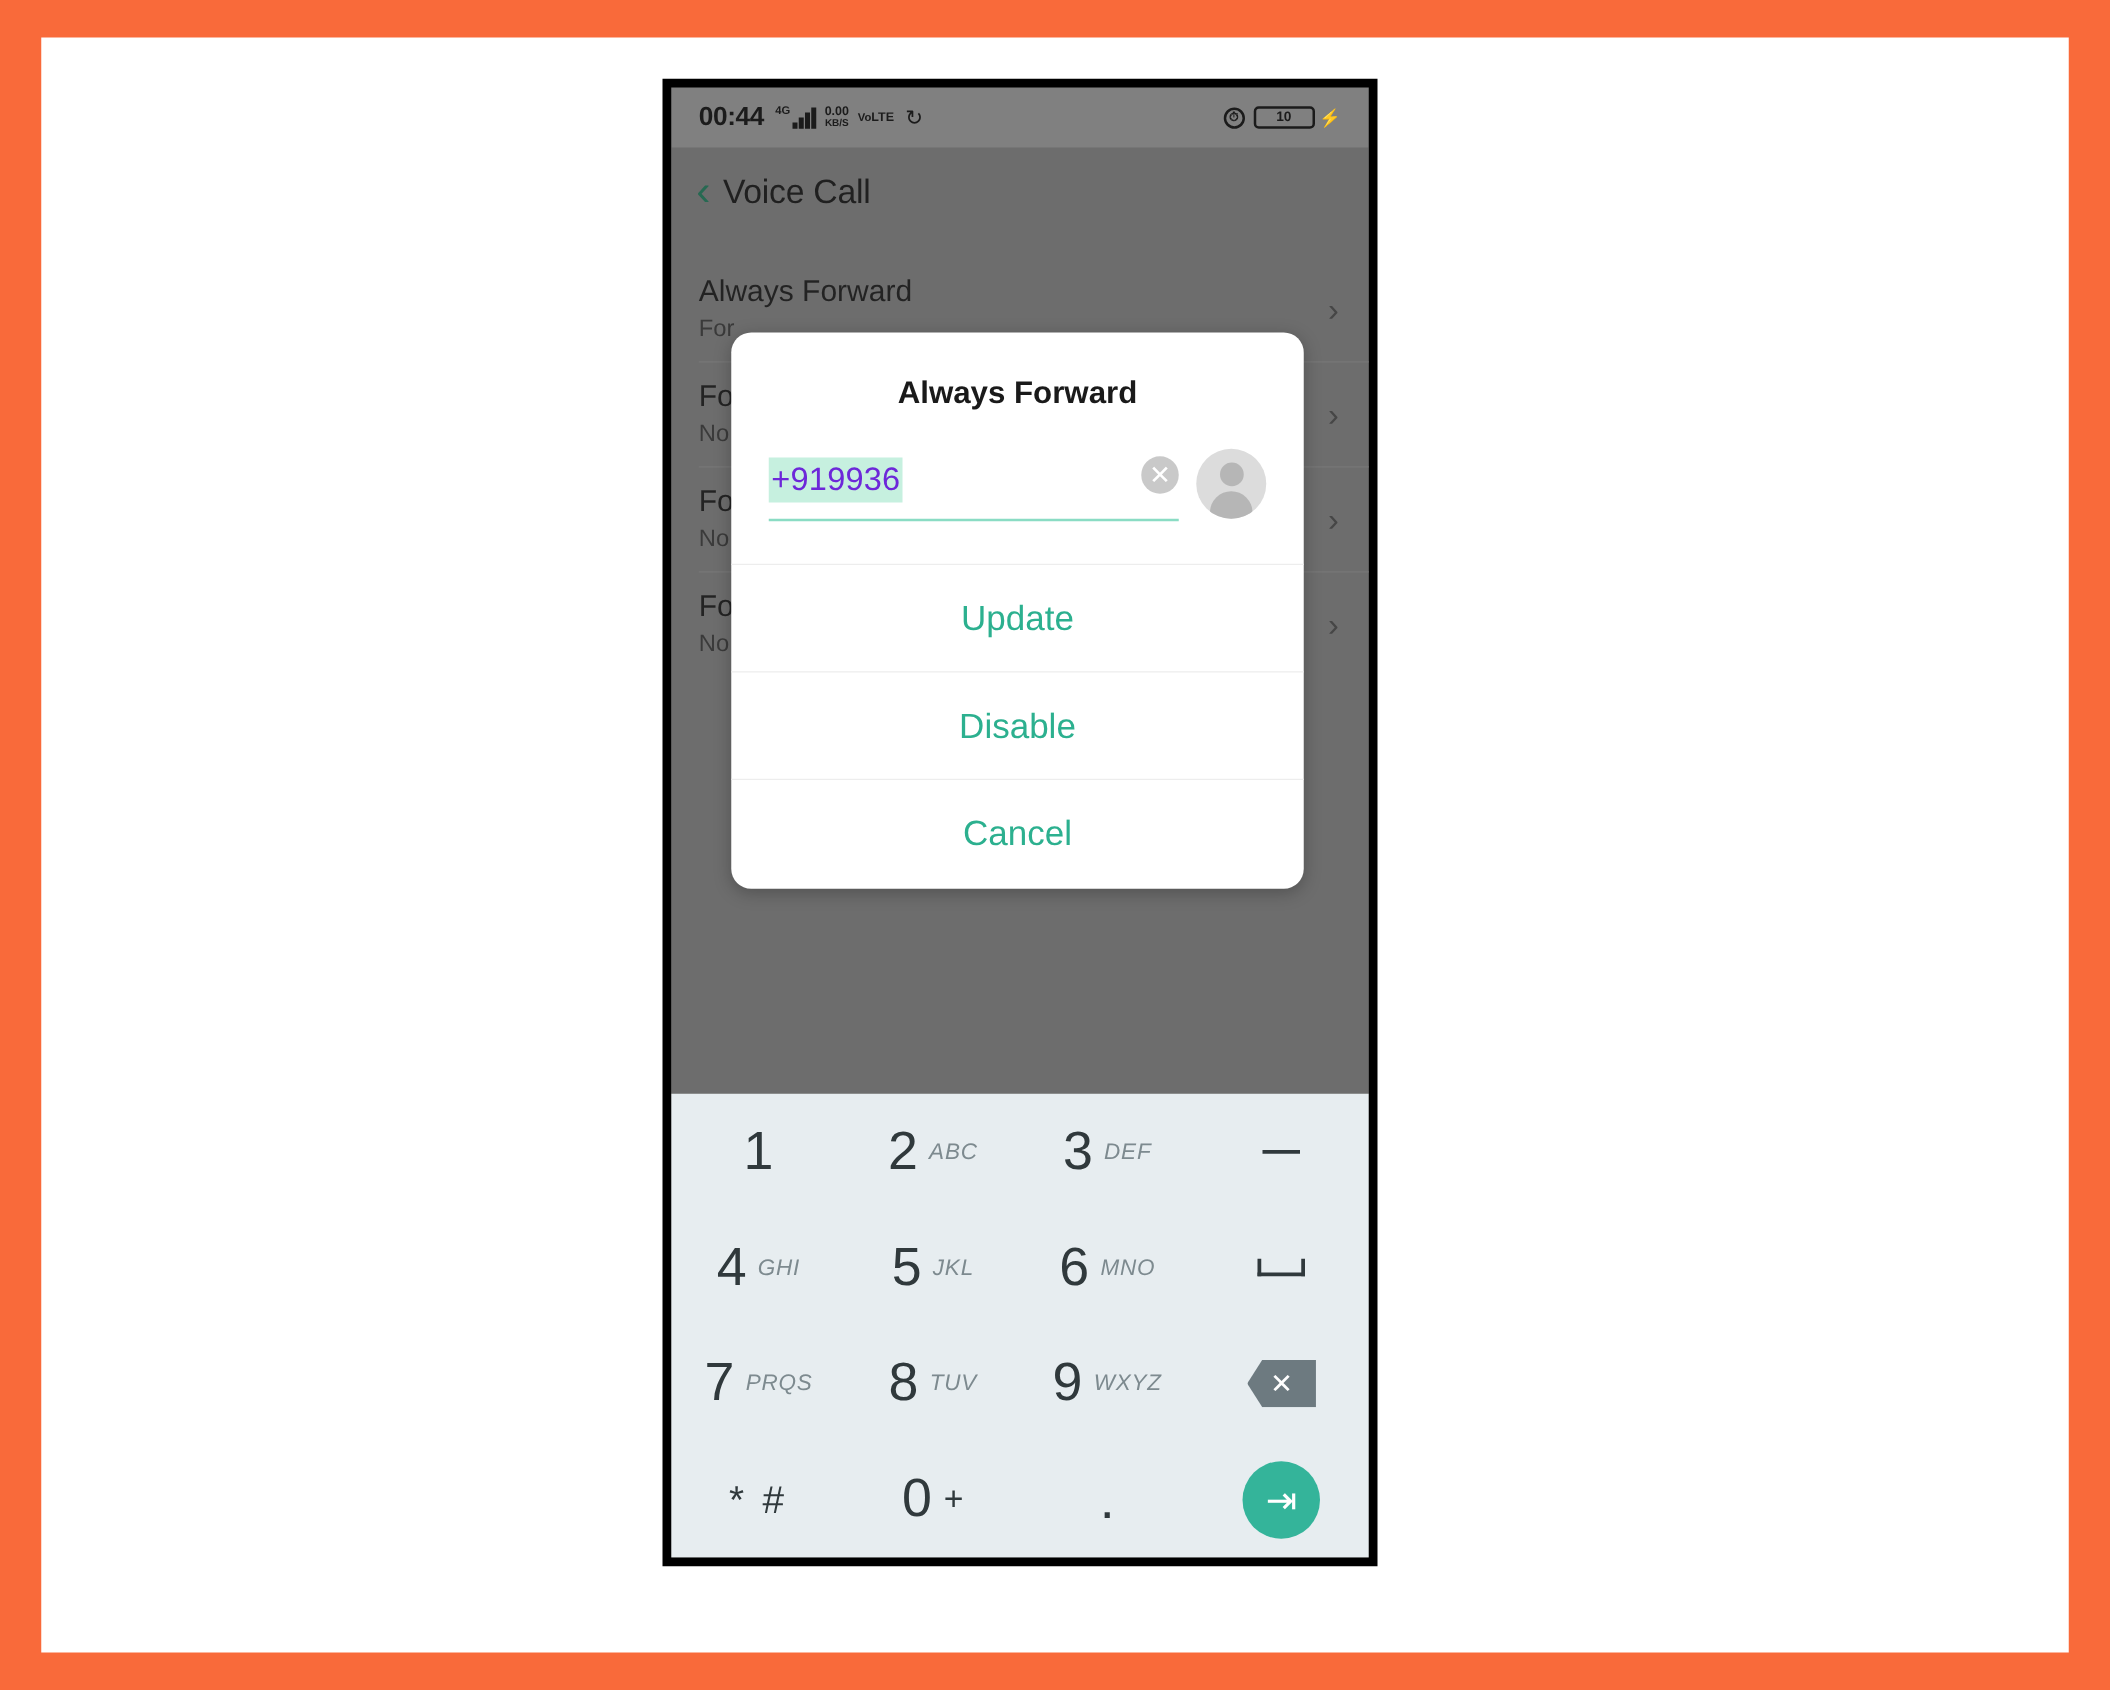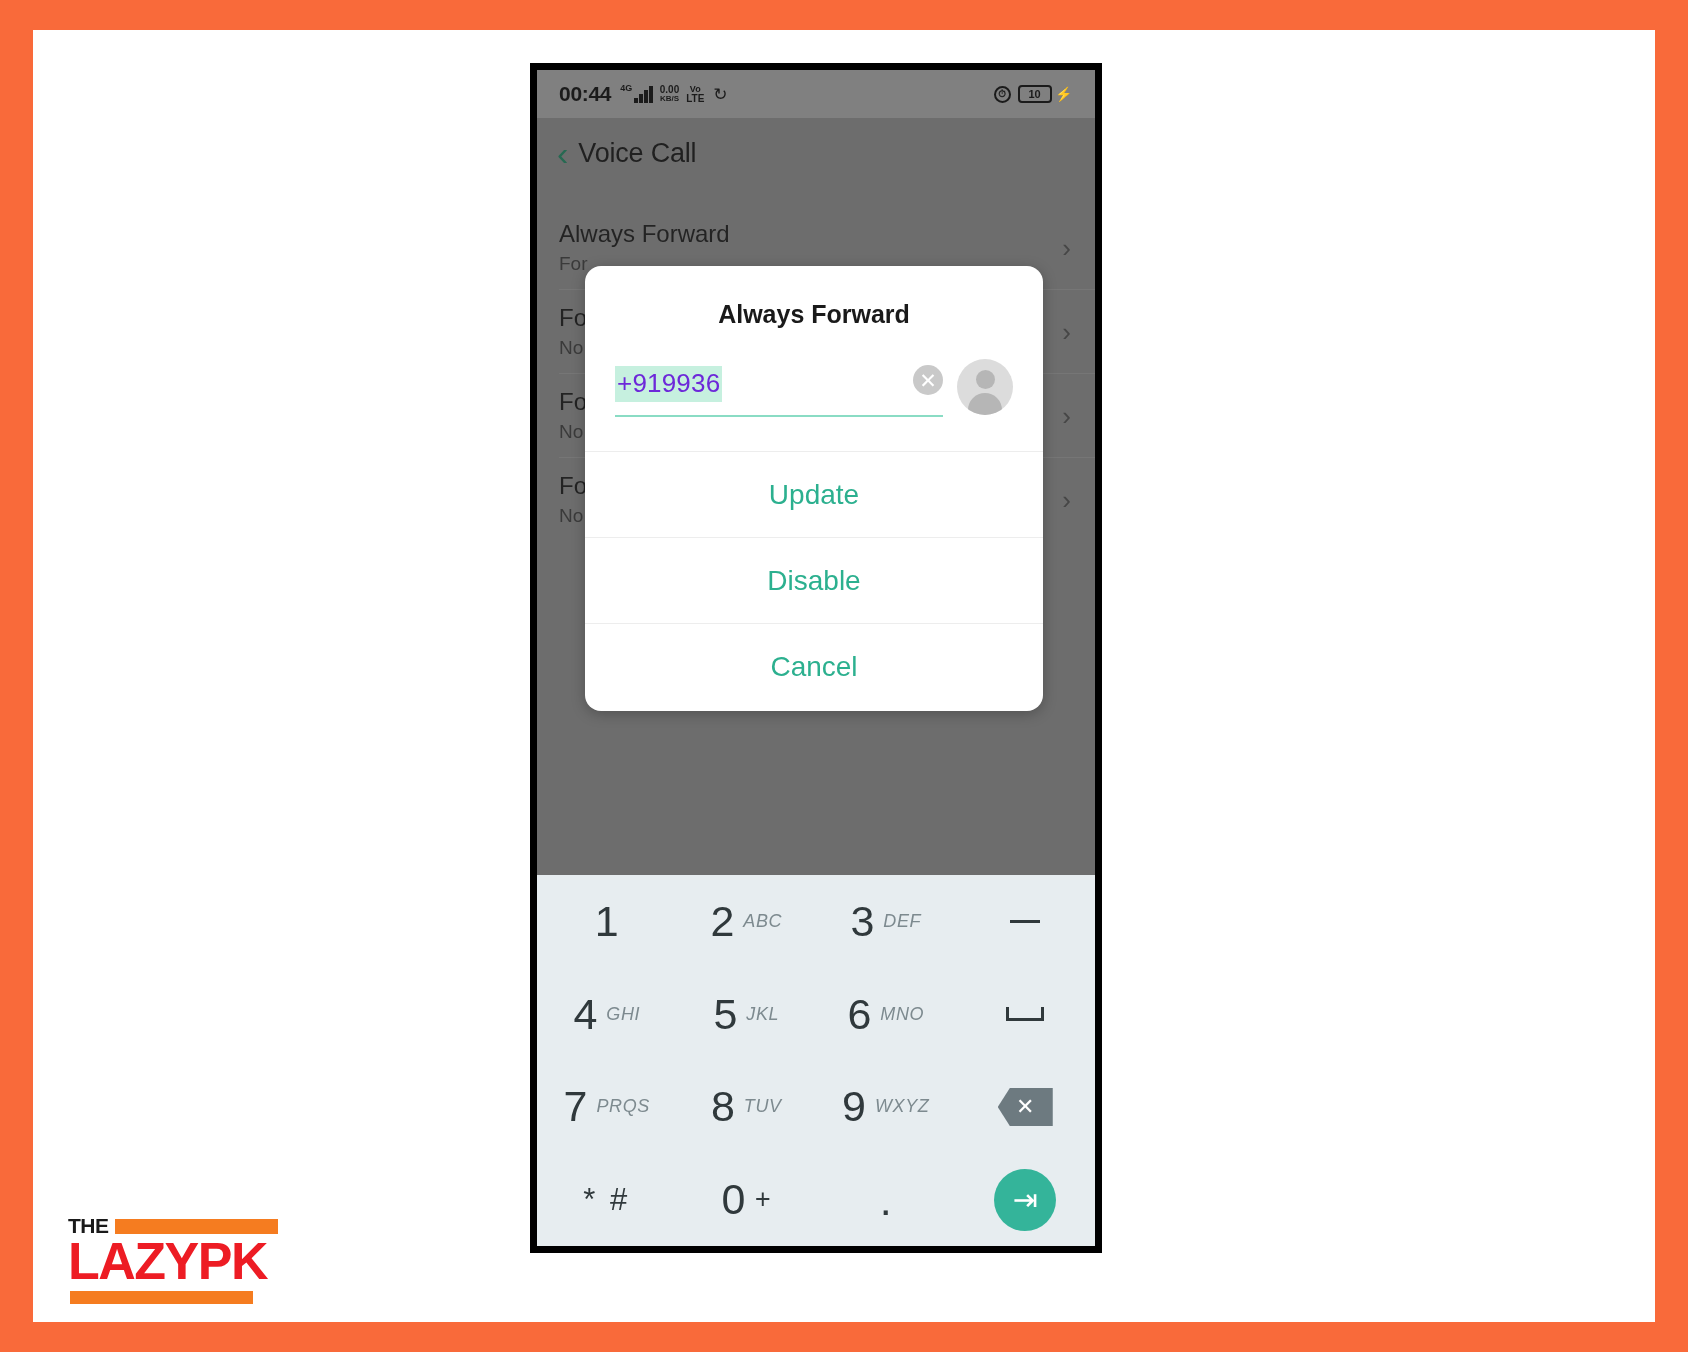--- a/index.html
+++ b/index.html
@@ -98,36 +98,36 @@
   .sig-bars i:nth-child(1){ height: 5px; }
   .sig-bars i:nth-child(2){ height: 9px; }
   .sig-bars i:nth-child(3){ height: 13px; }
   .sig-bars i:nth-child(4){ height: 17px; }
   .sb-stack {
     display: flex; flex-direction: column; align-items: center;
     line-height: 9px; font-weight: 700;
   }
   .sb-stack .t { font-size: 10px; }
   .sb-stack .b { font-size: 8px; }
-  .sb-vo { display:flex; flex-direction:column; align-items:center; line-height:9px; font-weight:700;}
+  .sb-vo { display:flex; flex-direction:row; align-items:center; line-height:9px; font-weight:700;}
   .sb-vo .t { font-size: 9px; }
   .sb-vo .b { font-size: 10px; }
   .sb-sync { font-size: 17px; margin-left: 2px; }
   .sb-right {
     margin-left: auto;
     display: flex; align-items: center; gap: 7px;
   }
   .sb-circ {
     width: 17px; height: 17px; border-radius: 50%;
     border: 2px solid #1b1b1b;
     font-size: 10px; font-weight: 700;
     display: flex; align-items: center; justify-content: center;
   }
   .sb-batt {
-    width: 34px; height: 18px;
+    width: 49px; height: 18px;
     border: 2px solid #1b1b1b; border-radius: 4px;
     display: flex; align-items: center; justify-content: center;
     font-size: 11px; font-weight: 700;
   }
   .sb-bolt { font-size: 14px; font-weight: 700; margin-left: -3px; }
 
   
   #app-bar {
     height: 70px;
     display: flex; align-items: center;
@@ -277,28 +277,20 @@
     color: #2CB08F;
     padding: 27px 0 26px 0;
     border-top: 1px solid #EDEDED;
   }
 </style>
 </head>
 <body>
 
 <div id="canvas">
 
-  <div id="logo">
-    <div class="logo-row1">
-      <span class="logo-the">THE</span>
-      <span class="logo-bar-top"></span>
-    </div>
-    <div class="logo-word">LAZYPK</div>
-    <div class="logo-bar-bottom"></div>
-  </div>
 
   <div id="phone">
     <div id="screen">
 
       <div id="status-bar">
         <div class="sb-left">
           <span class="sb-time">00:44</span>
           <span class="sb-4g">4G</span>
           <span class="sig-bars">
               <i></i>

